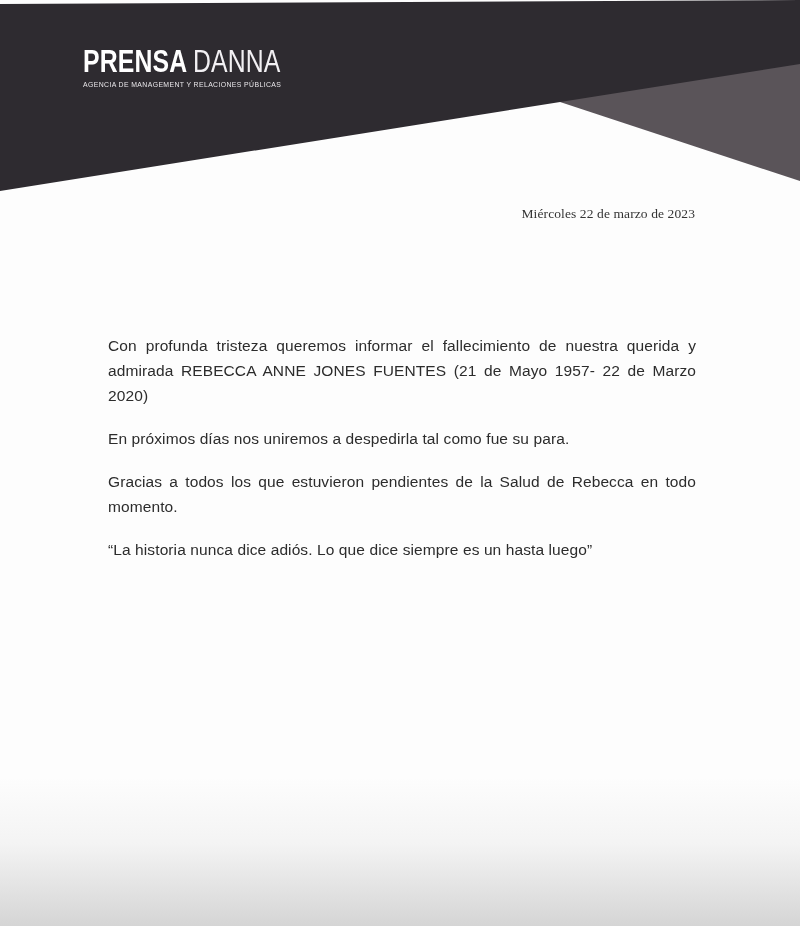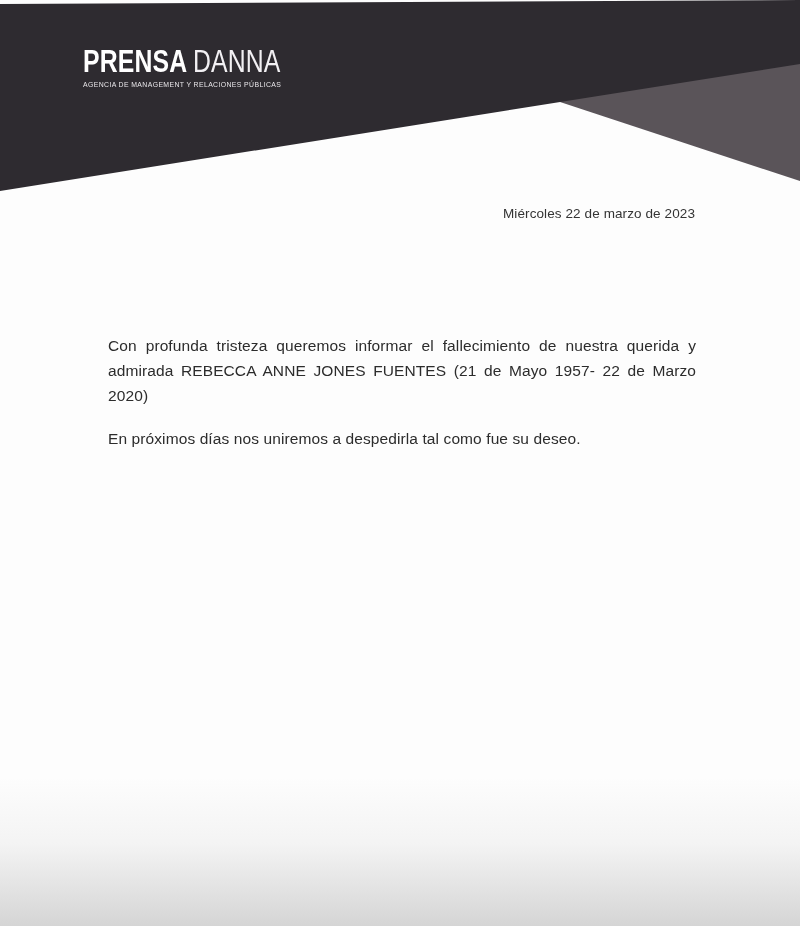--- a/index.html
+++ b/index.html
@@ -70,20 +70,21 @@
 
   
   .date-line {
     position: absolute;
     top: 206px;
     right: 105px;
     font-size: 13.5px;
     color: #343434;
     z-index: 3;
     letter-spacing: 0.1px;
+    font-family: Liberation Serif, serif;
   }
 
   
   .body-text {
     position: absolute;
     left: 108px;
     top: 333px;
     width: 588px;
     font-size: 15.5px;
     line-height: 25px;
@@ -125,18 +126,20 @@
     <div class="logo-title">
       <span>PRENSA</span><span class="light">DANNA</span>
     </div>
     <div class="logo-tagline">AGENCIA DE MANAGEMENT Y RELACIONES PÚBLICAS</div>
   </div>
 
   <div class="date-line">Miércoles 22 de marzo de 2023</div>
 
   <div class="body-text">
     <p>Con profunda tristeza queremos informar el fallecimiento de nuestra querida y admirada REBECCA ANNE JONES FUENTES (21 de Mayo 1957- 22 de Marzo 2020)</p>
-    <p>En próximos días nos uniremos a despedirla tal como fue su deseo.</p>
+    <p>En próximos días nos uniremos a despedirla tal como fue su para.</p>
+    <p>Gracias a todos los que estuvieron pendientes de  la Salud de Rebecca en todo momento.</p>
+    <p class="quote">“La historia nunca dice adiós. Lo que dice siempre es un hasta luego”</p>
   </div>
 
   <div class="bottom-fade"></div>
 
 </div>
 
 </body></html>

